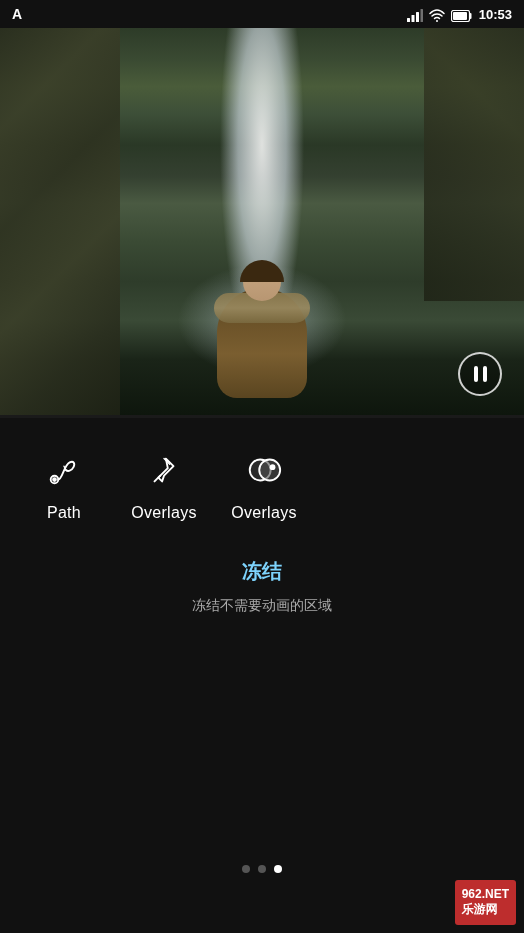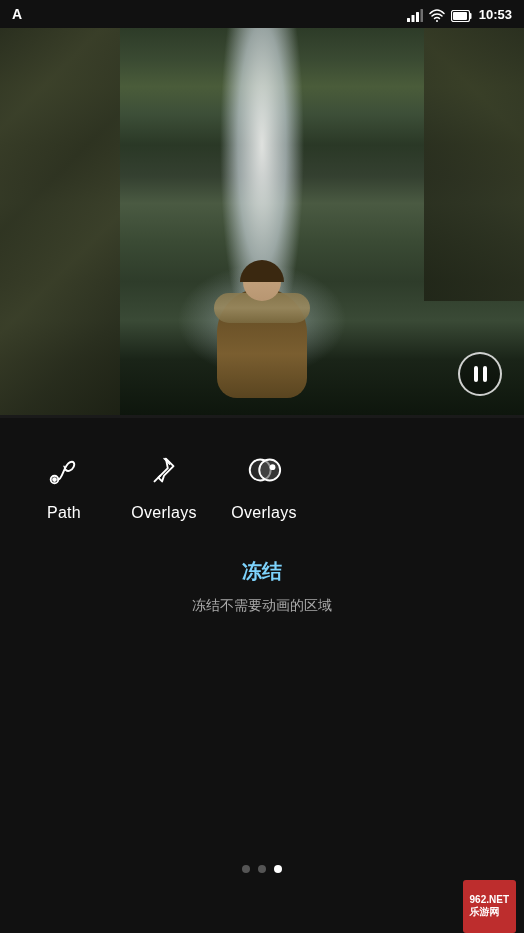--- a/index.html
+++ b/index.html
@@ -281,27 +281,27 @@
       background: #555;
     }
 
     .dot.active {
       background: #fff;
     }
 
     
     #watermark {
       position: absolute;
-      bottom: 0;
+      bottom: 8px;
       right: 8px;
       background: rgba(220, 50, 50, 0.85);
       color: #fff;
-      font-size: 10px;
+      font-size: 12px;
       font-weight: bold;
-      padding: 14px 7px;
+      padding: 7px 7px;
       border-radius: 3px;
       z-index: 20;
     }
 
     
     #divider {
       position: absolute;
       top: 415px;
       left: 0; right: 0;
       height: 3px;

